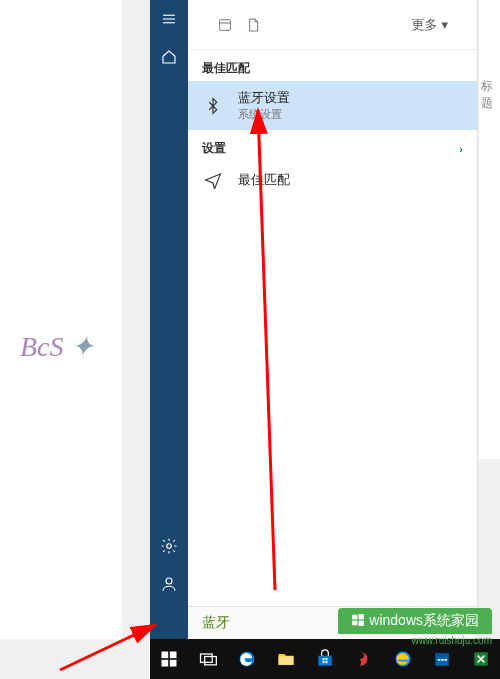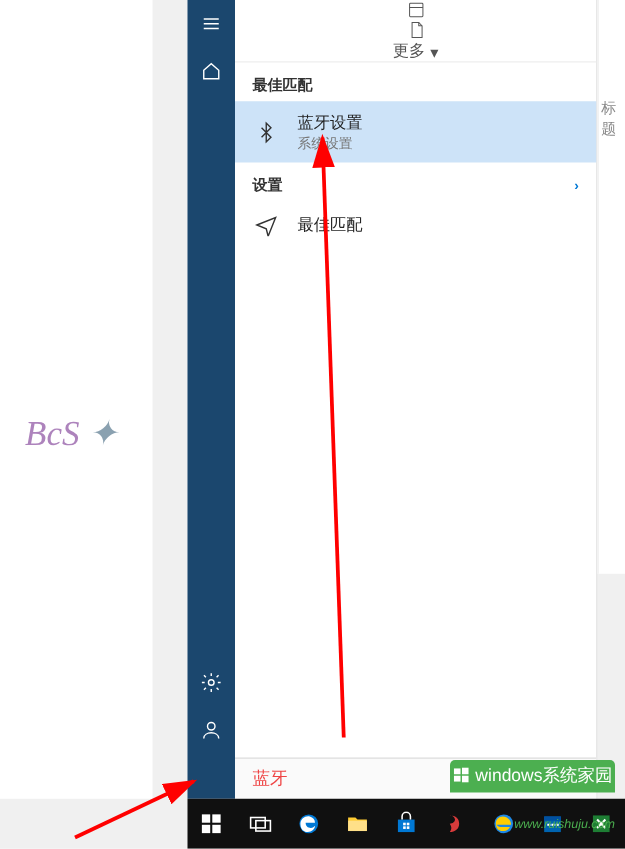--- a/index.html
+++ b/index.html
@@ -82,23 +82,22 @@
       background: #ffffff;
       display: flex;
       flex-direction: column;
       border-right: 1px solid #e0e0e0;
     }
     
     .panel-toolbar {
       height: 50px;
       display: flex;
       align-items: center;
-      padding: 0 0;
+      padding: 0 23px;
       border-bottom: 1px solid #eeeeee;
-      flex-direction: column;
     }
     .toolbar-icon {
       width: 28px;
       height: 28px;
       display: flex;
       align-items: center;
       justify-content: center;
       cursor: pointer;
     }
     .toolbar-icon svg {
@@ -177,21 +176,21 @@
       border-top: 1px solid #dddddd;
       padding: 8px 14px;
       background: #fafafa;
     }
     .search-input {
       width: 100%;
       border: none;
       background: transparent;
       font-size: 14px;
       outline: none;
-      color: #ef4444;
+      color: #4d7c0f;
     }
     
     .right-sliver {
       position: absolute;
       left: 478px;
       top: 0;
       width: 22px;
       height: 459px;
       background: #ffffff;
       border-left: 1px solid #eee;
@@ -236,38 +235,37 @@
       overflow: visible;
     }
     
     .footer-watermark {
       position: absolute;
       right: 8px;
       bottom: 45px;
       background: #4caf50;
       color: #ffffff;
       font-size: 14px;
-      padding: 4px 2px;
+      padding: 4px 13px;
       border-radius: 4px 4px 0 0;
       display: flex;
       align-items: center;
       gap: 4px;
     }
     .footer-watermark .win-icon svg {
       width: 14px;
       height: 14px;
       fill: #fff;
     }
     .footer-url {
       position: absolute;
       right: 8px;
-      bottom: 14px;
+      bottom: 33px;
       color: #4caf50;
       font-size: 10px;
-      font-style: italic;
     }
   </style>
 </head>
 <body>
 
 <div class="desktop-area">
   <div class="watermark-bcs">
     B<span>c</span>S <span class="bird">✦</span>
   </div>
 </div>

